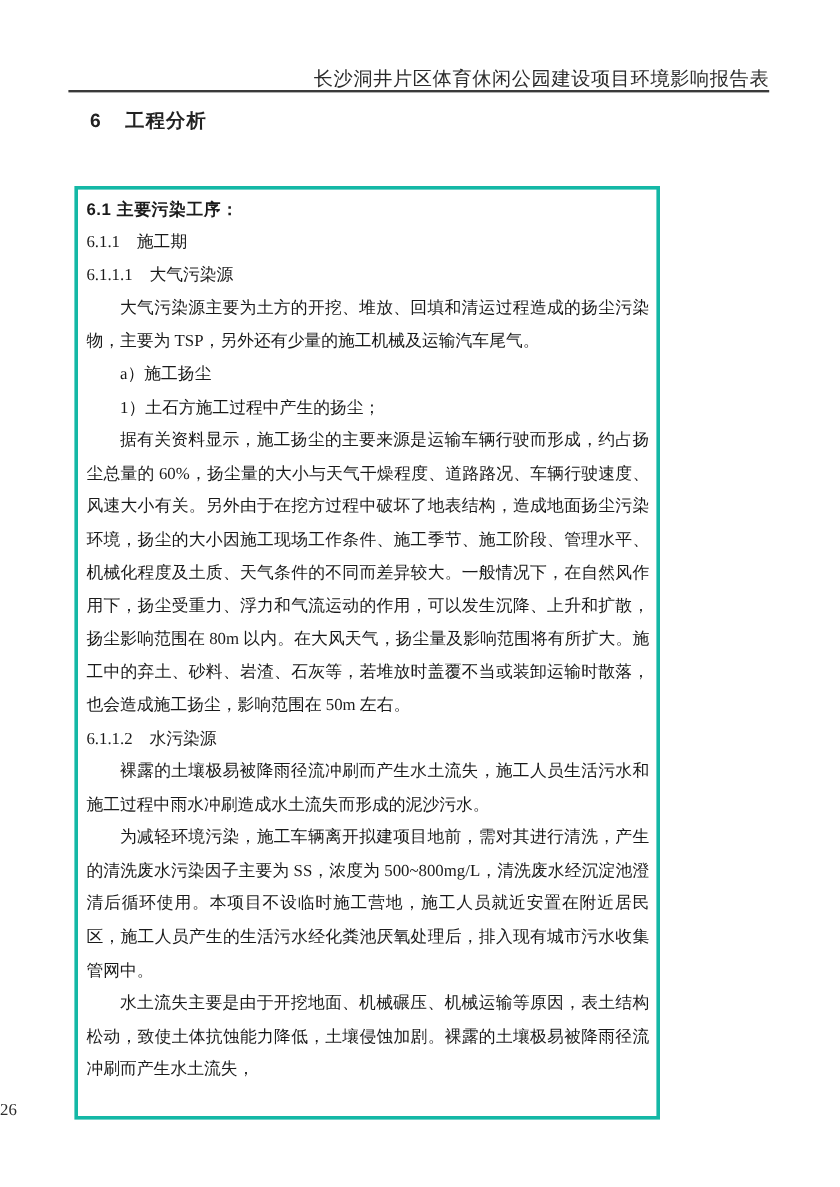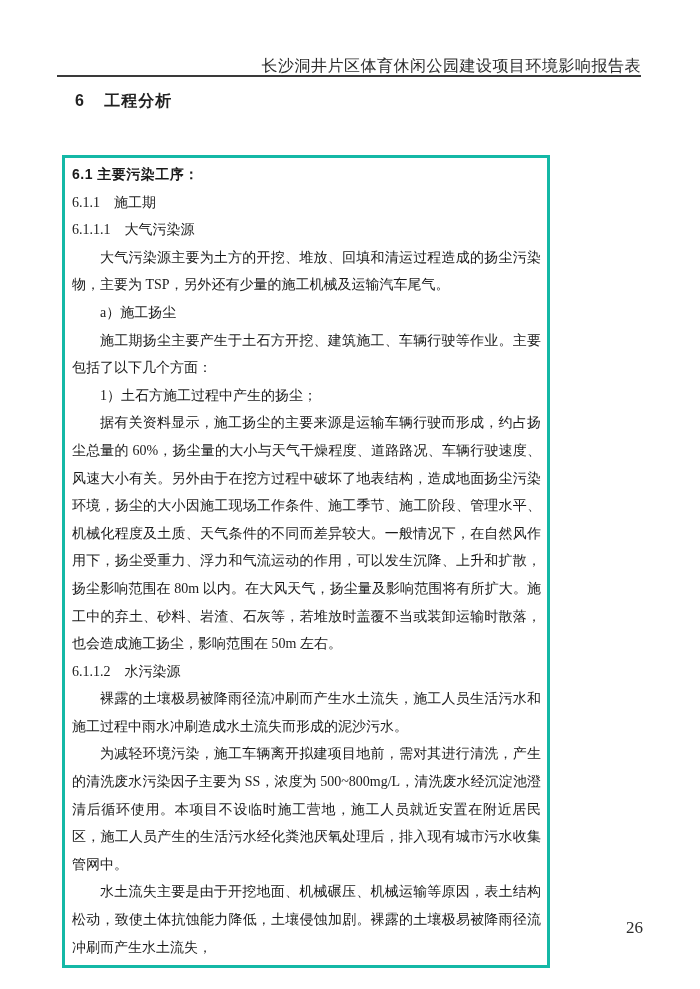--- a/index.html
+++ b/index.html
@@ -65,22 +65,22 @@
   .content-box .h-sub {
     text-align: left;
   }
   .content-box .para { text-indent: 2em; }
   .content-box .list-item { text-indent: 2em; text-align: left; }
   .page-footer {
     position: absolute;
     top: 918px;
     left: 0;
     width: 643px;
-    text-align: right;
-    font-size: 17px;
+    text-align: left;
+    font-size: 14px;
     color: #2b2b2b;
   }
 </style>
 </head>
 <body>
 
 <div class="page-header">长沙洞井片区体育休闲公园建设项目环境影响报告表</div>
 
 <div class="header-rule"></div>
 
@@ -88,21 +88,20 @@
   <span class="num">6</span>
   <span class="ttl">工程分析</span>
 </div>
 
 <div class="content-box">
   <div class="h-main">6.1 主要污染工序：</div>
   <div class="h-sub">6.1.1　施工期</div>
   <div class="h-sub">6.1.1.1　大气污染源</div>
   <div class="para">大气污染源主要为土方的开挖、堆放、回填和清运过程造成的扬尘污染物，主要为 TSP，另外还有少量的施工机械及运输汽车尾气。</div>
   <div class="list-item">a）施工扬尘</div>
-  <div class="para">施工期扬尘主要产生于土石方开挖、建筑施工、车辆行驶等作业。主要包括了以下几个方面：</div>
   <div class="list-item">1）土石方施工过程中产生的扬尘；</div>
   <div class="para">据有关资料显示，施工扬尘的主要来源是运输车辆行驶而形成，约占扬尘总量的 60%，扬尘量的大小与天气干燥程度、道路路况、车辆行驶速度、风速大小有关。另外由于在挖方过程中破坏了地表结构，造成地面扬尘污染环境，扬尘的大小因施工现场工作条件、施工季节、施工阶段、管理水平、机械化程度及土质、天气条件的不同而差异较大。一般情况下，在自然风作用下，扬尘受重力、浮力和气流运动的作用，可以发生沉降、上升和扩散，扬尘影响范围在 80m 以内。在大风天气，扬尘量及影响范围将有所扩大。施工中的弃土、砂料、岩渣、石灰等，若堆放时盖覆不当或装卸运输时散落，也会造成施工扬尘，影响范围在 50m 左右。</div>
   <div class="h-sub">6.1.1.2　水污染源</div>
   <div class="para">裸露的土壤极易被降雨径流冲刷而产生水土流失，施工人员生活污水和施工过程中雨水冲刷造成水土流失而形成的泥沙污水。</div>
   <div class="para">为减轻环境污染，施工车辆离开拟建项目地前，需对其进行清洗，产生的清洗废水污染因子主要为 SS，浓度为 500~800mg/L，清洗废水经沉淀池澄清后循环使用。本项目不设临时施工营地，施工人员就近安置在附近居民区，施工人员产生的生活污水经化粪池厌氧处理后，排入现有城市污水收集管网中。</div>
   <div class="para">水土流失主要是由于开挖地面、机械碾压、机械运输等原因，表土结构松动，致使土体抗蚀能力降低，土壤侵蚀加剧。裸露的土壤极易被降雨径流冲刷而产生水土流失，</div>
 </div>
 
 <div class="page-footer">26</div>
 

